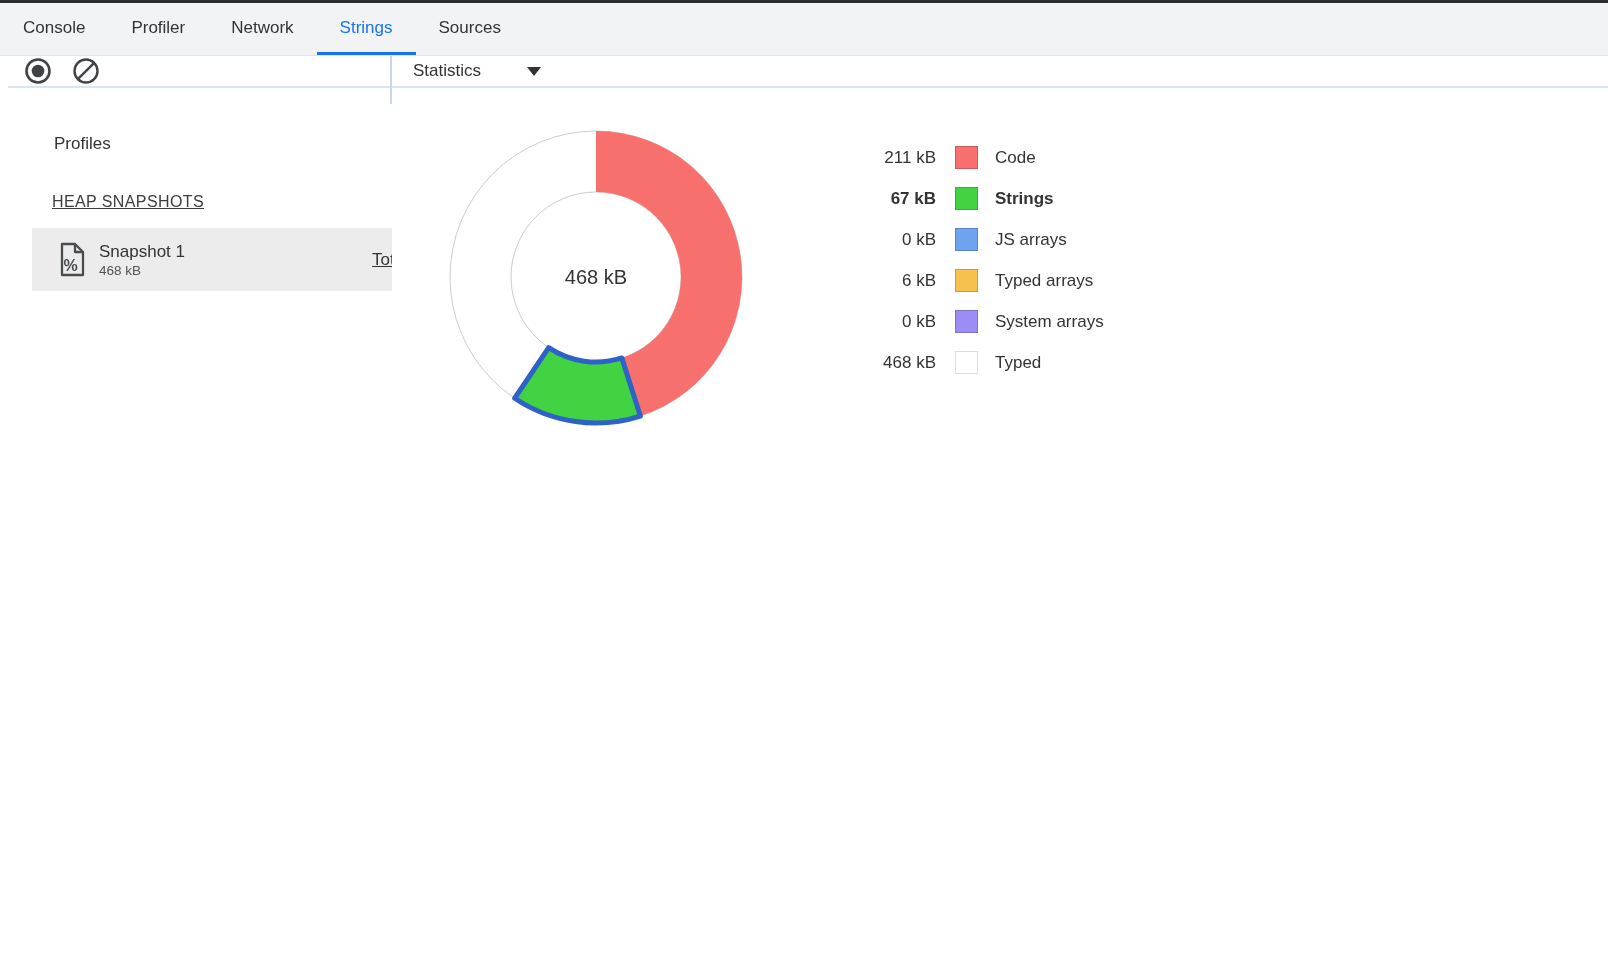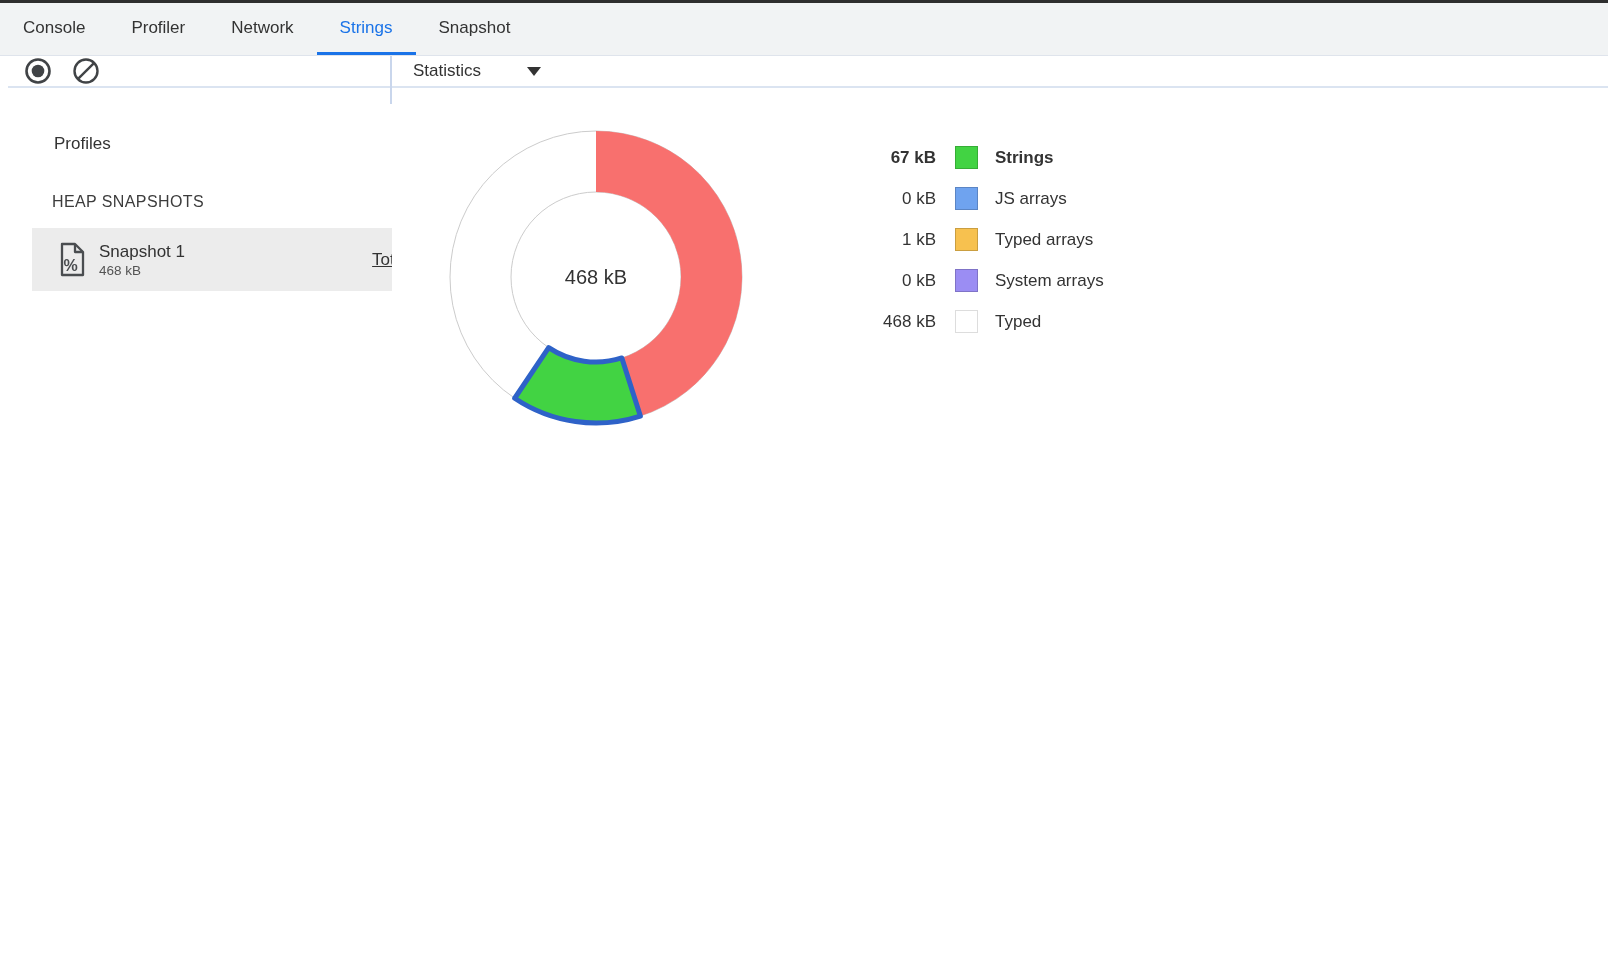--- a/index.html
+++ b/index.html
@@ -24,21 +24,21 @@
   .stats-select { display:flex; align-items:center; gap:46px; font-size:17px; color:#333; }
   .tri-down { width:0; height:0; border-left:7px solid transparent; border-right:7px solid transparent;
     border-top:9px solid #333; }
 
   
   .v-split { position:absolute; left:390px; top:56px; width:2px; height:898px; background:#c9d6ec; }
 
   
   .sidebar { position:absolute; left:0; top:104px; width:390px; height:850px; background:#fff;margin-left:32px; }
   .profiles-title { font-size:17px; color:#333; margin:30px 0 0 22px; }
-  .section-header { font-size:16px; color:#3c3c3c; letter-spacing:0.4px; margin:39px 0 0 20px; }
+  .section-header { font-size:16px; color:#3c3c3c; letter-spacing:0.4px; margin:39px 0 0 20px;text-decoration:underline; }
   .snapshot-list { margin-top:17px; }
   .snap-row { display:flex; align-items:center; height:63px; padding:0 14px 0 26px; }
   .snap-row.selected { background:#ececec; }
   .snap-icon { flex:0 0 auto; margin-right:13px; display:flex; }
   .snap-text { flex:1 1 auto; display:flex; flex-direction:column; justify-content:center; }
   .snap-name { font-size:17px; color:#333; line-height:21px; }
   .snap-size { font-size:13.5px; color:#545454; line-height:17px; }
   .snap-save { font-size:17px; color:#333; text-decoration:underline; cursor:pointer; }
 
   
@@ -59,21 +59,21 @@
 </head>
 <body>
 
 <div class="top-strip"></div>
 
 <div class="tab-bar" id="tab-bar">
     <div class="tab">Console</div>
     <div class="tab">Profiler</div>
     <div class="tab">Network</div>
     <div class="tab active">Strings</div>
-    <div class="tab">Snapshot</div>
+    <div class="tab">Sources</div>
   </div>
 
 <div class="toolbar">
   <div class="toolbar-left">
     <div class="icon-btn" title="">
       <svg width="28" height="28" viewBox="-14 -14 28 28">
         <circle r="11.5" fill="none" stroke="#404346" stroke-width="2.6"></circle>
         <circle r="6.3" fill="#404346"></circle>
       </svg>
     </div>
@@ -120,32 +120,37 @@
     <svg id="donut-svg" width="300" height="300" viewBox="-150 -150 300 300">
         <circle r="146" fill="none" stroke="#cccccc" stroke-width="1"></circle>
         <circle r="85" fill="none" stroke="#cccccc" stroke-width="1"></circle>
         <path d="M0.00 -146.00 A146 146 0 0 1 44.37 139.09 L25.83 80.98 A85 85 0 0 0 0.00 -85.00 Z" fill="#f8706e"></path>
         <path d="M-81.32 121.26 A146 146 0 0 1 -82.94 120.16 L-48.29 69.95 A85 85 0 0 0 -47.34 70.60 Z" fill="#f7c14f"></path>
         <path d="M44.37 139.09 A146 146 0 0 1 -81.32 121.26 L-47.34 70.60 A85 85 0 0 0 25.83 80.98 Z" fill="#42d343" stroke="#2e62c8" stroke-width="5" stroke-linejoin="round"></path>
       </svg>
   </div>
   <div class="donut-center-label">468 kB</div>
   <div class="legend" id="legend">
+      <div class="legend-row">
+        <span class="legend-value">211 kB</span>
+        <span class="legend-swatch" style="background:#f8706e"></span>
+        <span class="legend-label">Code</span>
+      </div>
       <div class="legend-row selected">
         <span class="legend-value">67 kB</span>
         <span class="legend-swatch" style="background:#42d343"></span>
         <span class="legend-label">Strings</span>
       </div>
       <div class="legend-row">
         <span class="legend-value">0 kB</span>
         <span class="legend-swatch" style="background:#6fa3ef"></span>
         <span class="legend-label">JS arrays</span>
       </div>
       <div class="legend-row">
-        <span class="legend-value">1 kB</span>
+        <span class="legend-value">6 kB</span>
         <span class="legend-swatch" style="background:#f7c14f"></span>
         <span class="legend-label">Typed arrays</span>
       </div>
       <div class="legend-row">
         <span class="legend-value">0 kB</span>
         <span class="legend-swatch" style="background:#9b8df3"></span>
         <span class="legend-label">System arrays</span>
       </div>
       <div class="legend-row">
         <span class="legend-value">468 kB</span>

